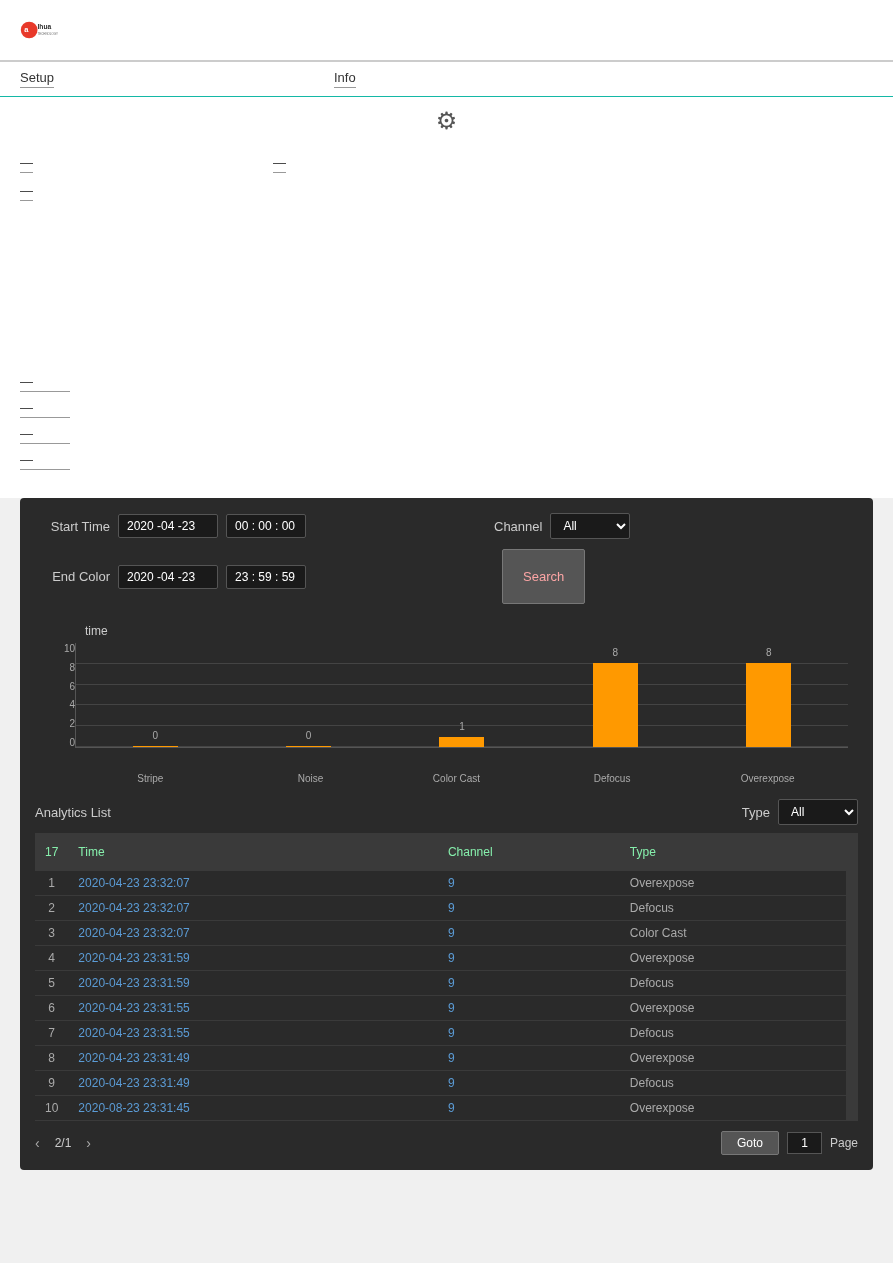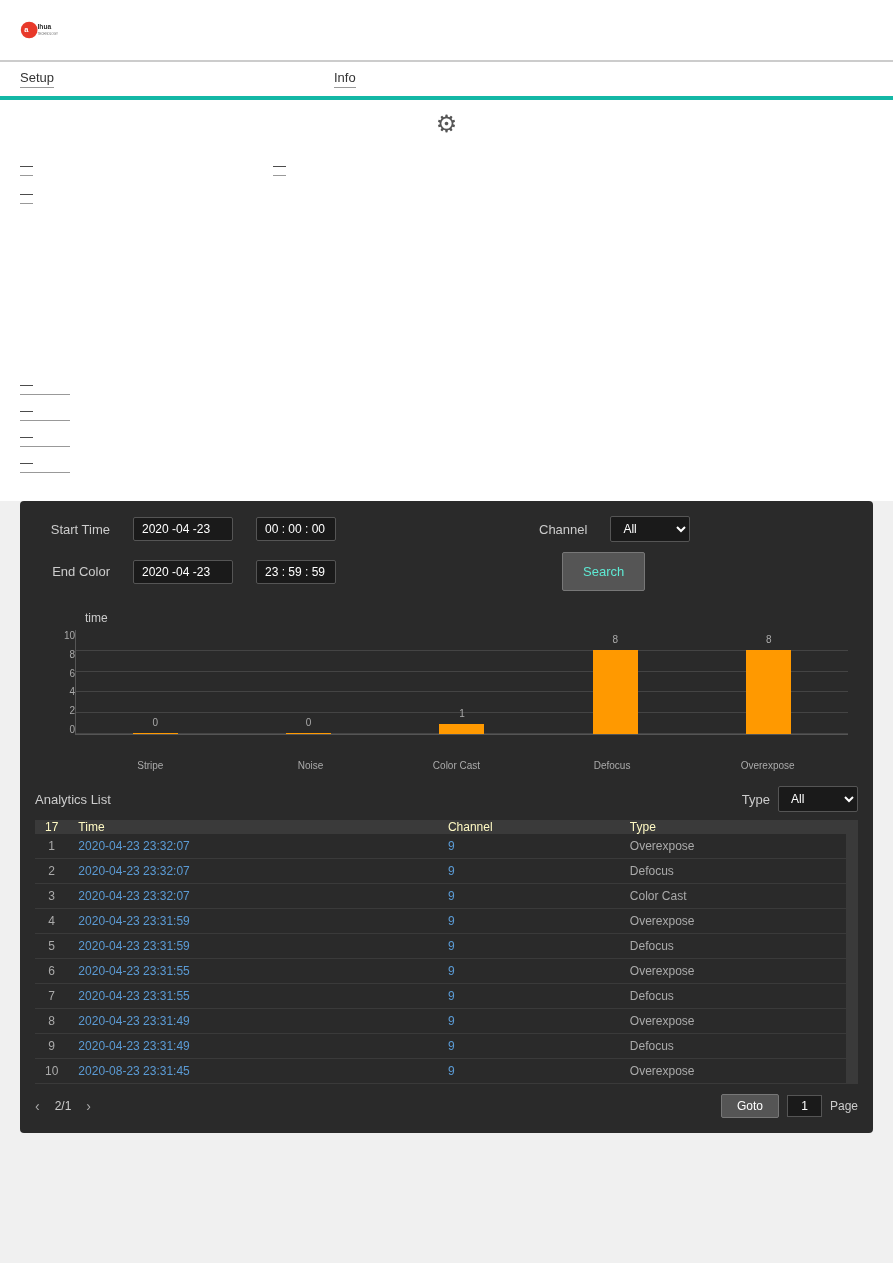--- a/index.html
+++ b/index.html
@@ -22,43 +22,43 @@
     .blank { background: #fff; height: 150px; }
 
     
     .side-items { background: #fff; padding: 5px 20px 20px 20px; }
     .side-item { font-size: 13px; color: #333; border-bottom: 1px solid #999; padding-bottom: 2px; margin-bottom: 8px; width: 50px; }
 
     
     .main-panel { margin: 0 20px 20px 20px; background: #2a2a2a; padding: 15px; border-radius: 4px; }
 
     
-    .form-row { display: flex; align-items: center; margin-bottom: 10px; gap: 23px; }
+    .form-row { display: flex; align-items: center; margin-bottom: 10px; gap: 8px; }
     .form-label { color: #ccc; font-size: 13px; width: 75px; text-align: right; }
     .form-input { background: #1a1a1a; border: 1px solid #555; color: #fff; font-size: 12px; padding: 4px 8px; border-radius: 2px; }
     .form-input-date { width: 100px; }
     .form-input-time { width: 80px; }
     .form-select { background: #1a1a1a; border: 1px solid #555; color: #fff; font-size: 12px; padding: 4px 8px; border-radius: 2px; width: 80px; }
     .form-channel-label { color: #ccc; font-size: 13px; margin-left: 180px; }
-    .search-btn { background: #555; border: 1px solid #777; color: #5eead4; font-size: 13px; padding: 11px 20px; cursor: pointer; border-radius: 2px; }
+    .search-btn { background: #555; border: 1px solid #777; color: #fca5a5; font-size: 13px; padding: 19px 20px; cursor: pointer; border-radius: 2px; }
 
     
     .chart-area { background: #2a2a2a; padding: 10px 10px 0 10px; margin-bottom: 15px; }
     .chart-title { color: #ccc; font-size: 12px; margin-bottom: 5px; margin-left: 40px; }
 
     
     .analytics-header { display: flex; justify-content: space-between; align-items: center; margin-bottom: 8px; }
     .analytics-title { color: #ccc; font-size: 13px; }
     .type-row { display: flex; align-items: center; gap: 8px; }
     .type-label { color: #ccc; font-size: 13px; }
     .type-select { background: #1a1a1a; border: 1px solid #555; color: #fff; font-size: 12px; padding: 4px 8px; border-radius: 2px; width: 80px; }
 
     
     .analytics-table { width: 100%; border-collapse: collapse; font-size: 12px; }
-    .analytics-table th { background: #3a3a3a; color: #fef9c3; padding: 0 10px; text-align: left; font-weight: normal; }
+    .analytics-table th { background: #3a3a3a; color: #86efac; padding: 12px 10px; text-align: left; font-weight: normal; }
     .analytics-table th:first-child { width: 30px; text-align: center; }
     .analytics-table td { color: #5b9bd5; padding: 5px 10px; border-bottom: 1px solid #3a3a3a; }
     .analytics-table td:first-child { color: #aaa; text-align: center; }
     .table-wrapper { position: relative; }
     .scrollbar-indicator { position: absolute; right: 0; top: 0; bottom: 0; width: 12px; background: #3a3a3a; }
 
     
     .pagination { display: flex; align-items: center; justify-content: space-between; margin-top: 10px; color: #ccc; font-size: 12px; }
     .page-nav { display: flex; align-items: center; gap: 15px; }
     .page-btn { color: #aaa; cursor: pointer; font-size: 14px; background: none; border: none; }
@@ -79,21 +79,21 @@
     <svg class="logo-icon" viewBox="0 0 120 50" xmlns="http://www.w3.org/2000/svg">
 
       <ellipse cx="22" cy="25" rx="20" ry="20" fill="#e8392a"></ellipse>
       <text x="10" y="31" font-size="18" font-weight="bold" fill="white" font-family="Arial">a</text>
       <text x="42" y="22" font-size="16" font-weight="bold" fill="#2a2a2a" font-family="Arial">lhua</text>
       <text x="42" y="36" font-size="7" fill="#666" font-family="Arial">TECHNOLOGY</text>
     </svg>
   </div>
 </div>
 
-<div style="background:#fff; padding: 8px 20px; display:flex; gap:20px; border-bottom:4px solid #14b8a6;">
+<div style="background:#fff; padding: 8px 20px; display:flex; gap:20px; border-bottom:1px solid #14b8a6;">
   <span class="nav-item">Setup</span>
   <span style="margin-left:260px;" class="nav-item">Info</span>
 </div>
 
 <div class="gear-area">
   <span style="font-size:24px; color:#555;">⚙</span>
 </div>
 
 <div class="settings-area">
   <div style="display:flex; gap:40px; margin-bottom:8px;">

